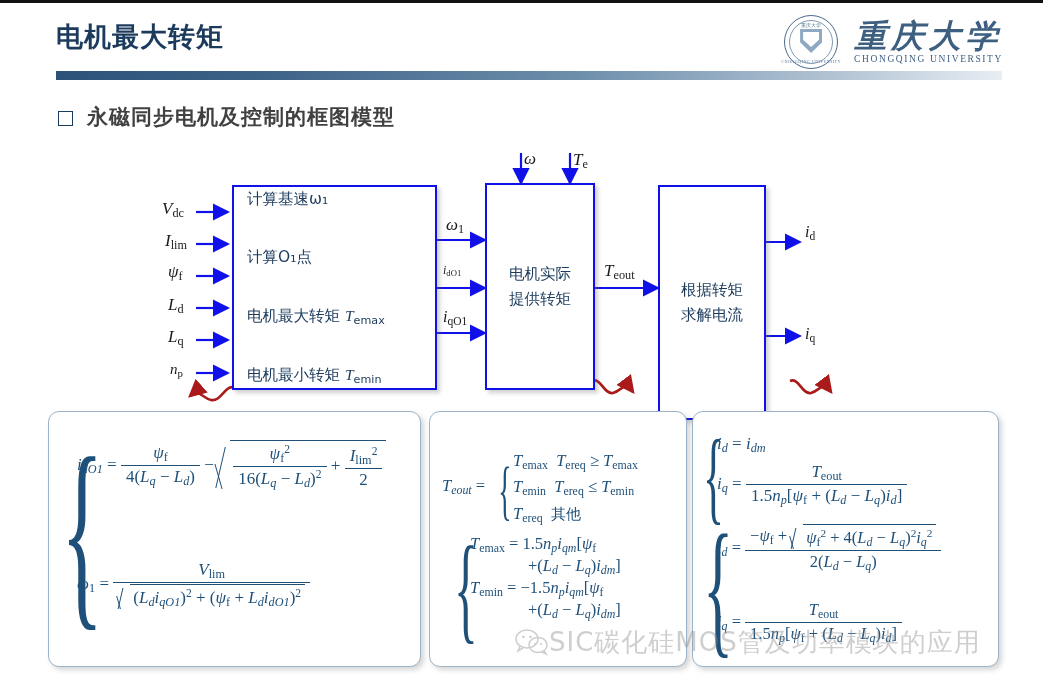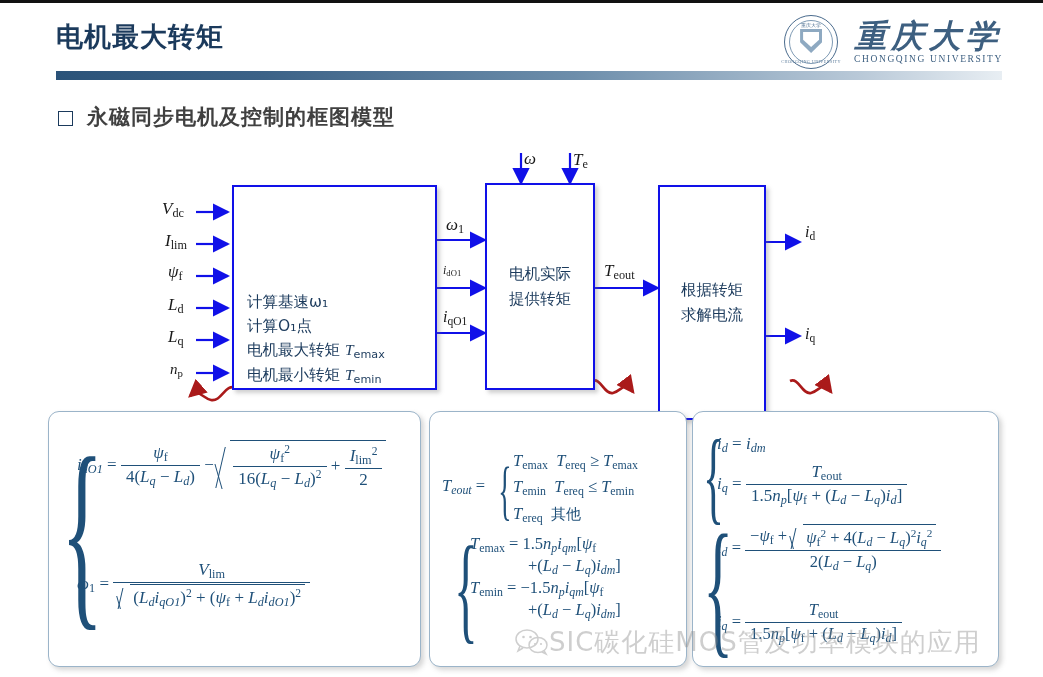--- a/index.html
+++ b/index.html
@@ -95,21 +95,21 @@
 
   
   .diagram{position:absolute;left:0;top:0;width:1043px;height:677px;}
   .box{
     position:absolute;border:2px solid #1010e8;background:#fff;
     box-shadow:3px 3px 4px rgba(120,120,120,.35);
     box-sizing:border-box;
   }
   .box-lines{
     position:absolute;left:0;top:0;right:0;bottom:0;
-    display:flex;flex-direction:column;justify-content:flex-end;
+    display:flex;flex-direction:column;justify-content:space-between;
     padding-left:13px;
   }
   .box-line{
     font-family:"DejaVu Sans", sans-serif;
     font-size:15.5px;color:#1b3a5c;line-height:1.55;white-space:nowrap;
   }
   .box-center{
     position:absolute;left:0;top:0;right:0;bottom:0;
     display:flex;flex-direction:column;justify-content:center;align-items:center;
   }

